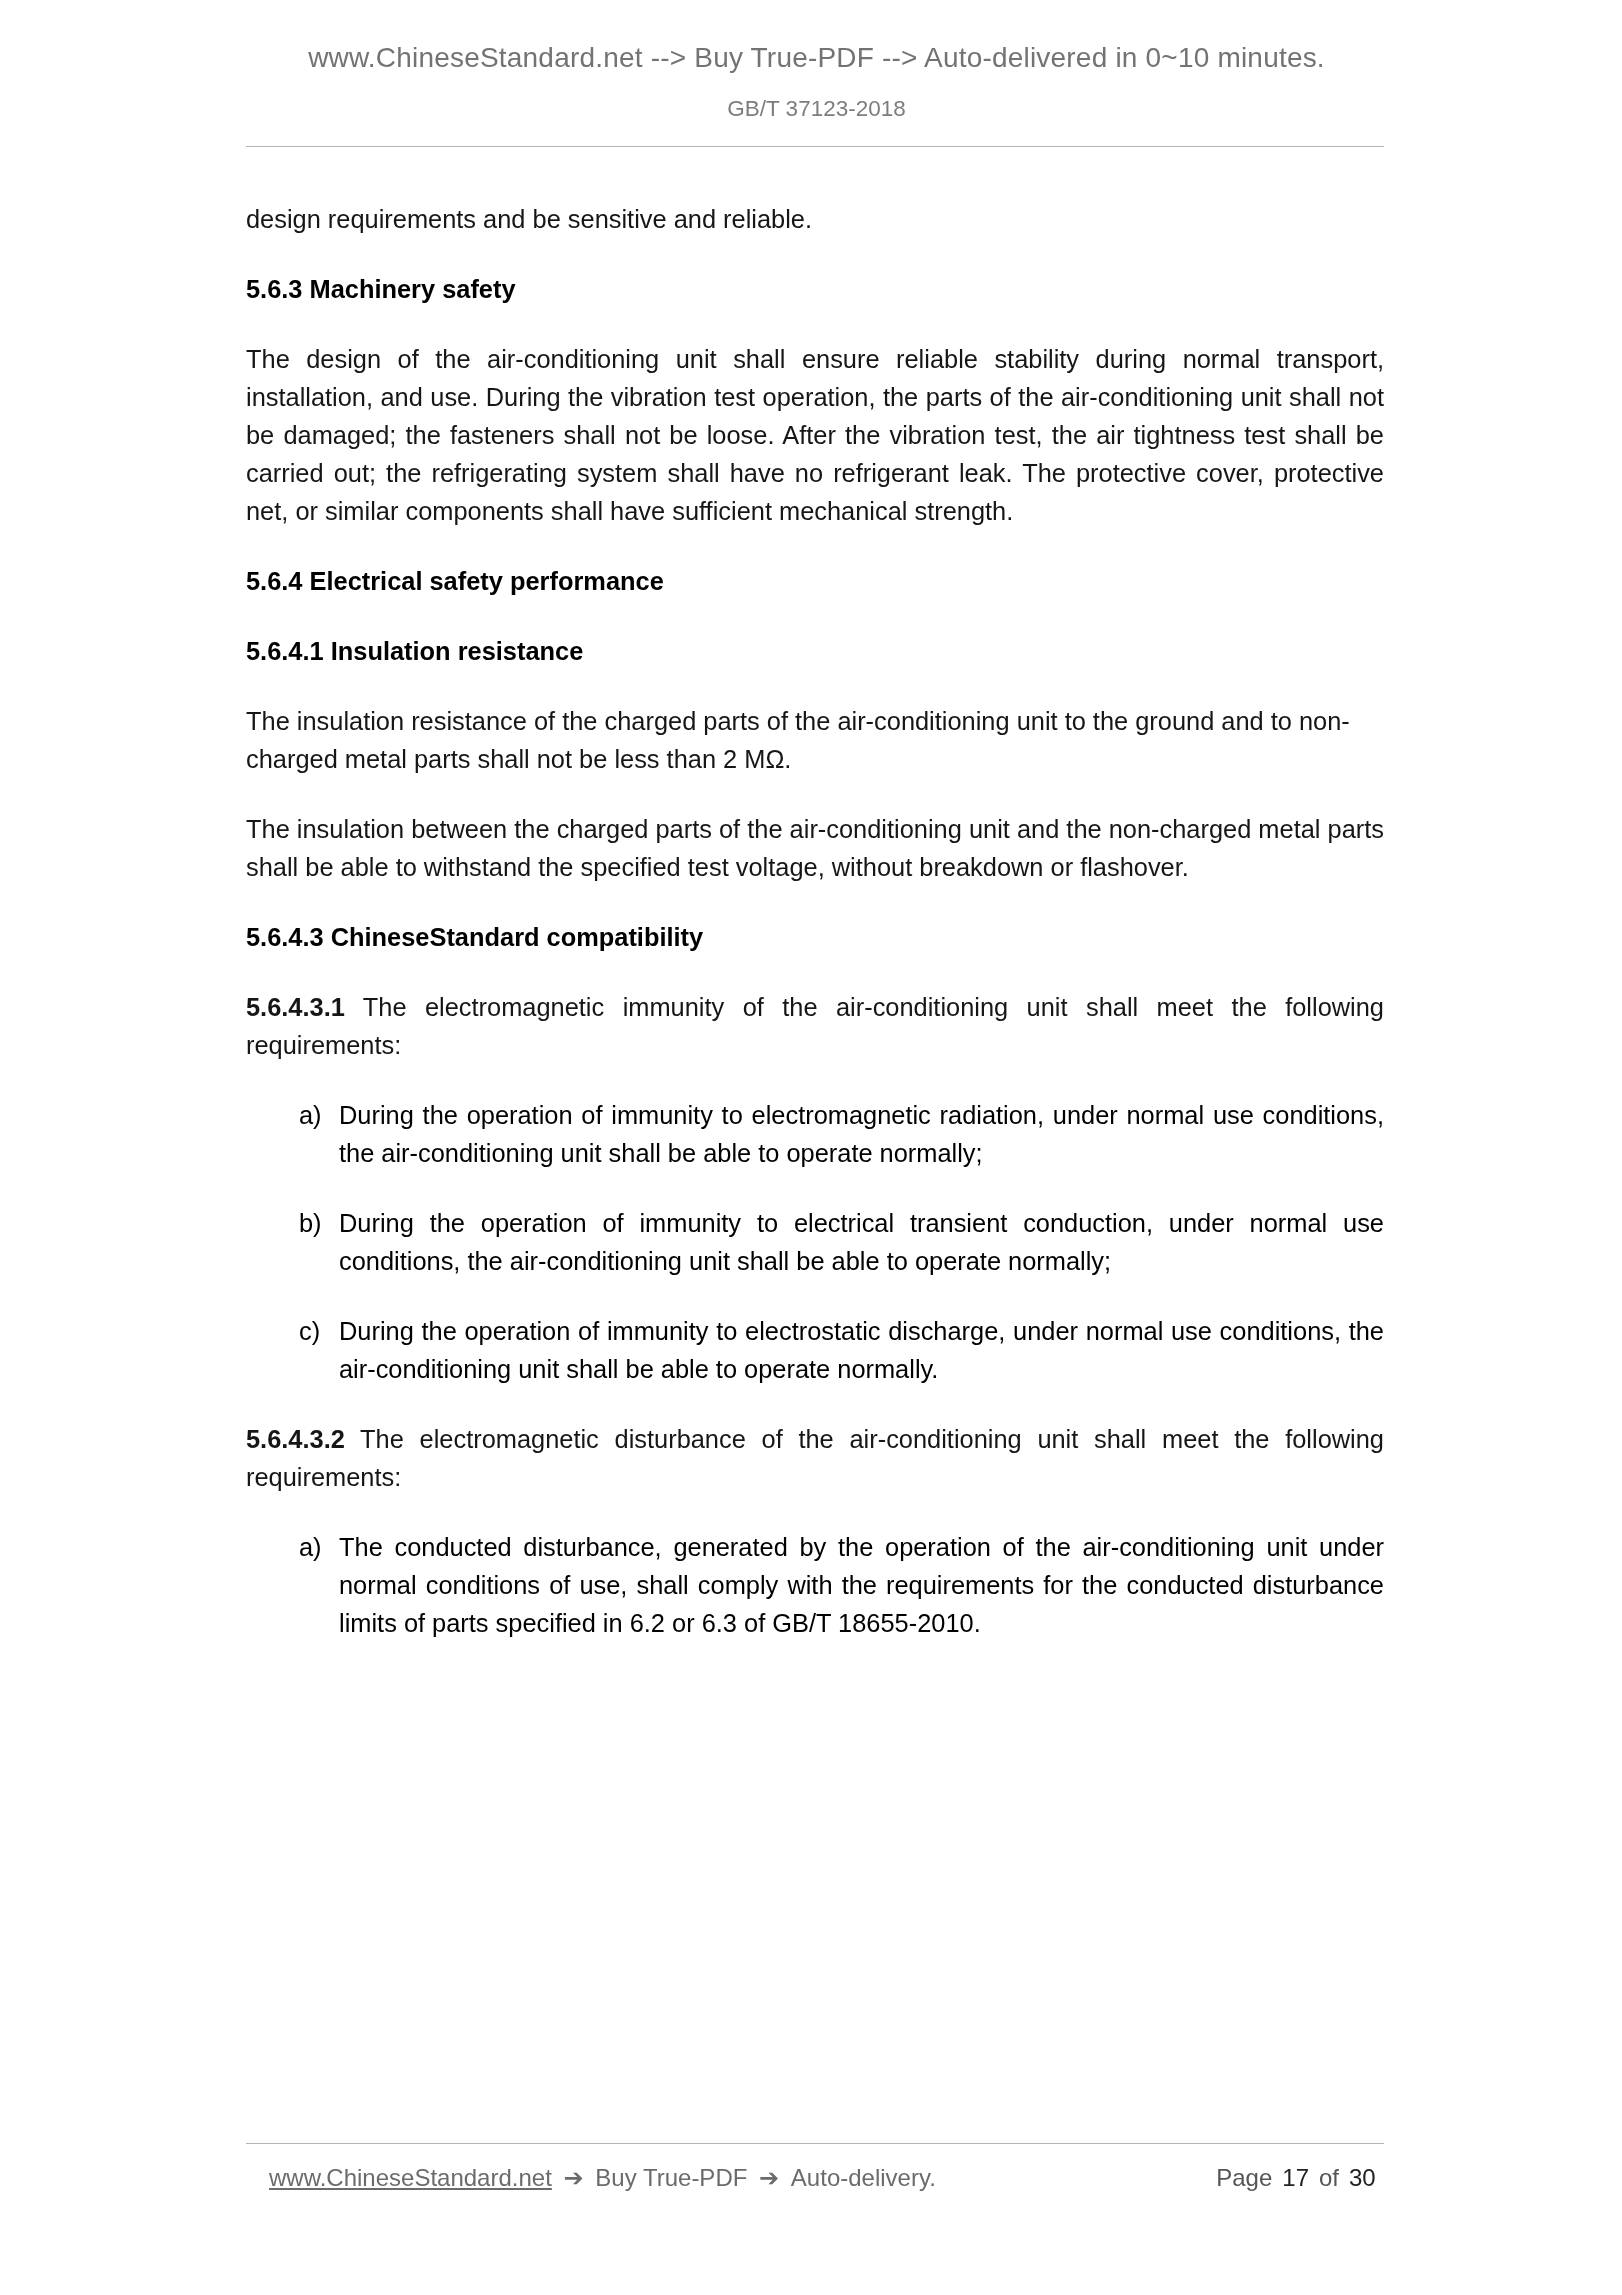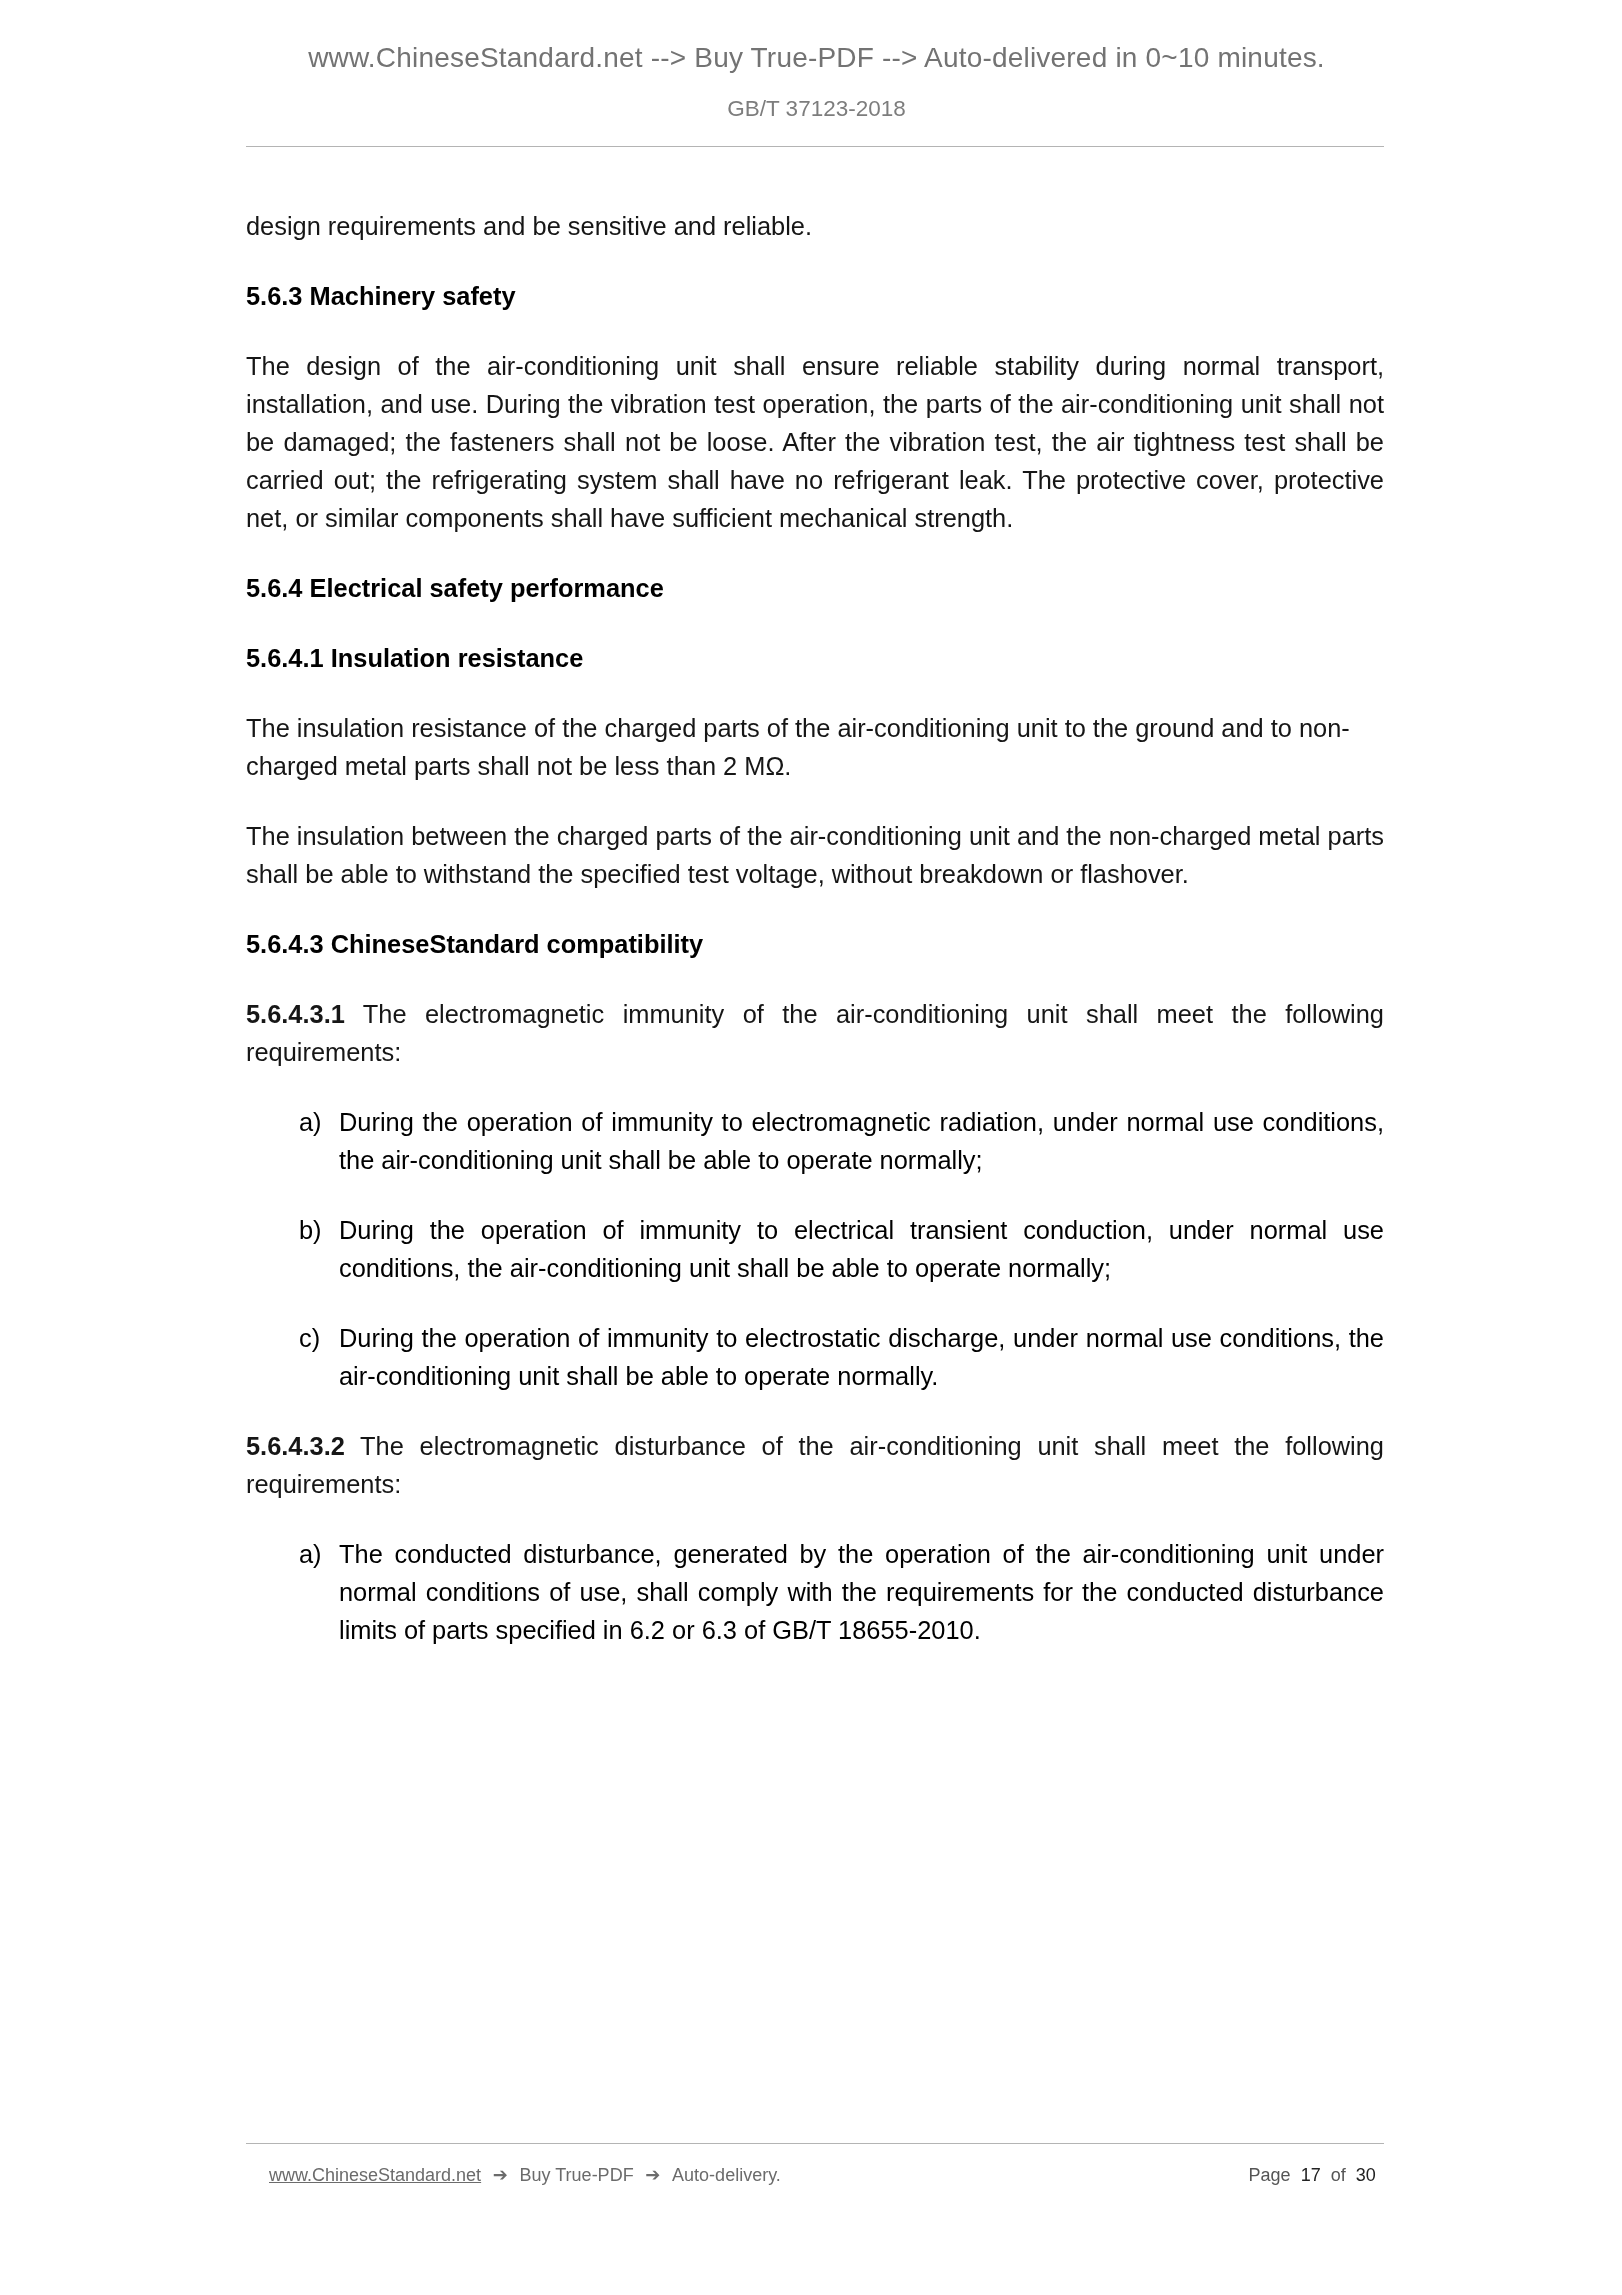--- a/index.html
+++ b/index.html
@@ -63,21 +63,20 @@
     line-height: 38px;
     text-align: justify;
     text-justify: inter-word;
     color: #161616;
   }
   p.nojust {
     text-align: left;
   }
   .para {
     margin-bottom: 32px;
-    margin-top: 7px;
   }
   .heading {
     font-size: 25.4px;
     font-weight: bold;
     line-height: 38px;
     margin-bottom: 32px;
     color: #000000;
   }
   .numbered {
     margin-bottom: 32px;
@@ -108,21 +107,21 @@
     top: 2143px;
     width: 1138px;
     height: 0.8px;
     background: #b4b4b4;
   }
   .footer {
     position: absolute;
     left: 246px;
     top: 2164px;
     width: 1138px;
-    font-size: 18px;
+    font-size: 24px;
     color: #6b6b6b;
     display: flex;
     align-items: baseline;
   }
   .footer .f-left {
     display: flex;
     align-items: baseline;
     gap: 11.7px;
     margin-left: 23px;
   }

